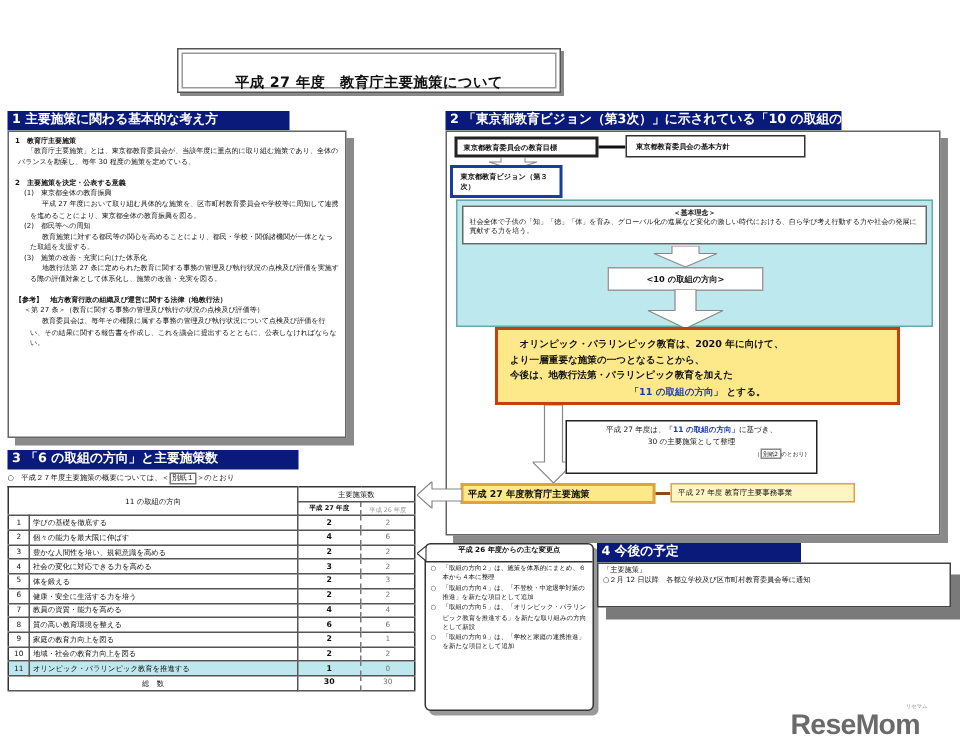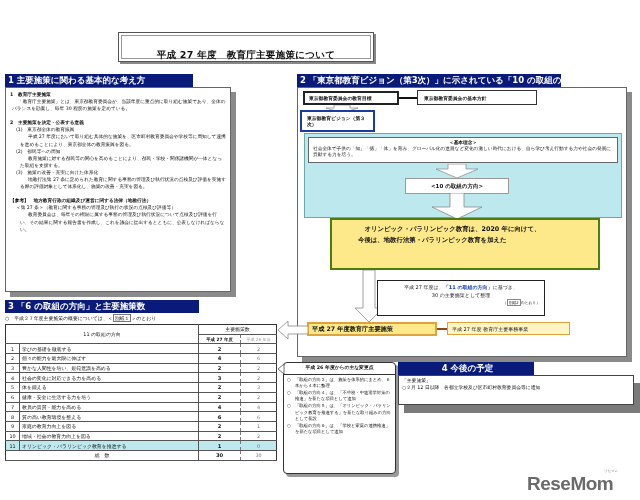--- a/index.html
+++ b/index.html
@@ -27,21 +27,21 @@
   .s2-head { left: 297px; top: 74px; width: 264px; }
   .s2-box { left: 297px; top: 87px; width: 330px; height: 270px; border: 1px solid #666; background: #fff; box-shadow: 5px 5px 0 #8a8a8a; }
   .goal-box { left: 303px; top: 91px; width: 96px; height: 14px; border: 2px solid #222; font-size: 4.8px; font-weight: bold; display:flex; align-items:center; padding-left: 4px; }
   .goal-line { left: 399px; top: 97px; width: 18px; height: 2px; background: #111; }
   .policy-box { left: 417px; top: 90px; width: 120px; height: 15px; border: 1px solid #333; font-size: 4.8px; font-weight: bold; display:flex; align-items:center; padding-left: 6px; background:#fff; }
   .vision-box { left: 300px; top: 110px; width: 75px; height: 22px; border: 2px solid #1a3c9c; font-size: 4.8px; font-weight: bold; display:flex; align-items:center; padding-left: 5px; background:#fff; }
   .cyan-box { left: 304px; top: 133px; width: 318px; height: 85px; background: #bde8ee; border: 1px solid #6aa; }
   .rinen-box { left: 308px; top: 137px; width: 310px; height: 26px; background: #fff; border: 1px solid #666; font-size: 4.7px; line-height: 6.2px; padding: 2px 4px; }
   .rinen-box .rt { text-align:center; font-weight:bold; }
   .ten-box { left: 405px; top: 178px; width: 104px; height: 16px; background: #fff; border: 1px solid #999; font-size: 5.5px; font-weight: bold; display:flex; align-items:center; justify-content:center; }
-  .olympic-box { left: 330px; top: 218px; width: 270px; height: 52px; background: #fde98a; border: 2px solid #4d7c0f; font-size: 6.4px; font-weight: bold; line-height: 10.5px; padding: 4px 26px; }
+  .olympic-box { left: 330px; top: 218px; width: 270px; height: 52px; background: #fde98a; border: 2px solid #c2410c; font-size: 6.4px; font-weight: bold; line-height: 10.5px; padding: 4px 8px; }
   .olympic-box .blue { color: #1a3cb4; }
   .olympic-box .c { text-align:center; }
   .seiri-box { left: 377px; top: 280px; width: 168px; height: 36px; background: #fff; border: 1px solid #222; font-size: 5px; line-height: 7.5px; padding: 3px 4px; text-align: center; }
   .seiri-box .blue { color: #1a3cb4; font-weight: bold; }
   .seiri-box .note { text-align: right; font-size: 3.8px; }
   .seiri-box .note span.bx { border: 1px solid #888; padding: 0 1px; }
   .shisaku-box { left: 307px; top: 322px; width: 130px; height: 14px; background: #fde98a; border: 2px solid #e0a23c; font-size: 6.2px; font-weight: bold; display:flex; align-items:center; padding-left: 3px; }
   .shisaku-line { left: 437px; top: 328px; width: 10px; height: 2px; background: #8a4a1a; }
   .jimu-box { left: 447px; top: 322px; width: 123px; height: 13px; background: #fff4c4; border: 1px solid #e0a23c; font-size: 5px; display:flex; align-items:center; padding-left: 4px; }
 
@@ -62,21 +62,21 @@
   table.tbl .hdr-main { text-align:center; border-right: 1px solid #555; }
   table.tbl .hdr-count { text-align:center; border-bottom: 1px solid #555; }
 
   
   .chg-box { left: 283px; top: 362px; width: 113px; height: 112px; border: 1px solid #333; border-radius: 4px; background: #fff; box-shadow: 3px 3px 0 #999; font-size: 4.3px; line-height: 6.6px; padding: 2px 3px; }
   .chg-box .ct { font-weight: bold; font-size: 4.8px; text-align: center; border-bottom: 1px solid #333; margin: 0 -3px 2px; padding-bottom: 2px; }
   .chg-box .item { display: flex; }
   .chg-box .item .m { width: 8px; flex: none; }
 
   
-  .s4-head { left: 398px; top: 362px; width: 136px; text-align: center; }
+  .s4-head { left: 398px; top: 362px; width: 136px; }
   .s4-box { left: 398px; top: 375px; width: 236px; height: 30px; border: 1px solid #444; background: #fff; box-shadow: 6px 8px 0 #7a7a7a; font-size: 4.8px; line-height: 6.8px; padding: 2px 3px; }
 
   .logo { left: 527px; top: 473px; font-size: 19px; font-weight: bold; color: #6a6a6a; letter-spacing: -0.5px; font-family: "Liberation Sans", sans-serif; }
   .logo-ruby { left: 604px; top: 469px; font-size: 3.5px; color: #888; }
 </style>
 </head>
 <body>
 
 <div class="abs title-box">
   <div class="title-box-inner"></div>
@@ -120,21 +120,23 @@
 <svg class="abs" style="left:432px;top:164px" width="50" height="14">
   <polygon points="16,0 34,0 34,5 46,5 25,14 4,5 16,5" fill="#fff" stroke="#888" stroke-width="0.7"></polygon>
 </svg>
 <div class="abs ten-box">&lt;10 の取組の方向&gt;</div>
 <svg class="abs" style="left:430px;top:193px" width="56" height="26">
   <polygon points="20,0 34,0 34,14 52,14 27,26 2,14 20,14" fill="#fff" stroke="#888" stroke-width="0.8"></polygon>
 </svg>
 
 <div class="abs olympic-box">
   <div>　オリンピック・パラリンピック教育は、2020 年に向けて、</div>
+  <div>より一層重要な施策の一つとなることから、</div>
   <div>今後は、地教行法第・パラリンピック教育を加えた</div>
+  <div class="c"><span class="blue">「11 の取組の方向」</span> <span>とする。</span></div>
 </div>
 
 <svg class="abs" style="left:355px;top:270px" width="30" height="52">
   <polygon points="8,0 20,0 20,38 28,38 14,52 0,38 8,38" fill="#fff" stroke="#888" stroke-width="0.8"></polygon>
 </svg>
 
 <div class="abs seiri-box">
   <div><span>平成 27 年度は、</span><span class="blue">「11 の取組の方向」</span><span>に基づき、</span></div>
   <div>30 の主要施策として整理</div>
   <div class="note">（<span class="bx">別紙2</span><span>のとおり）</span></div>

